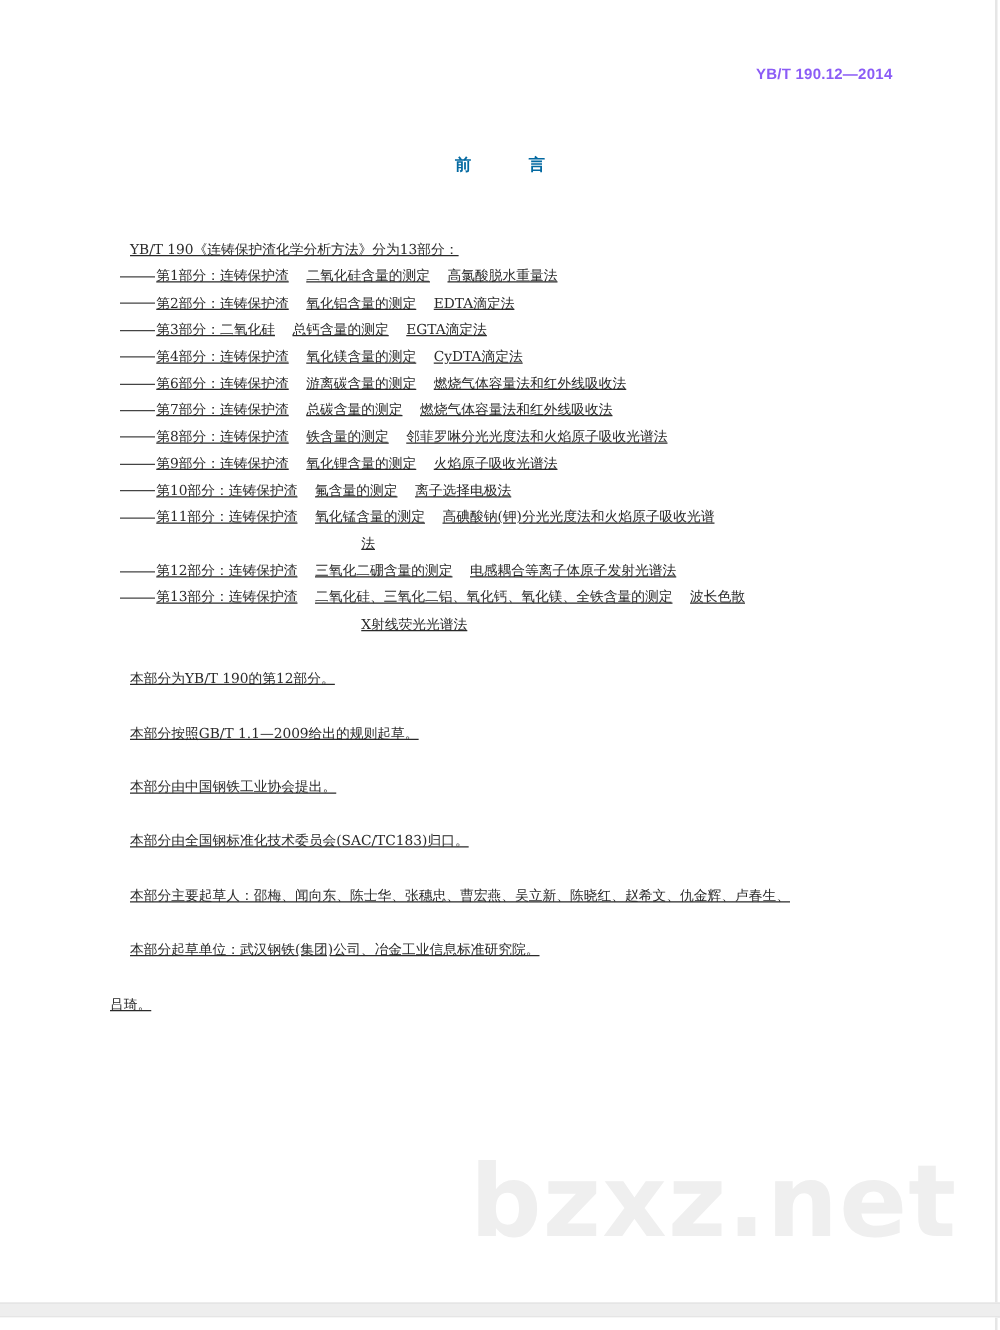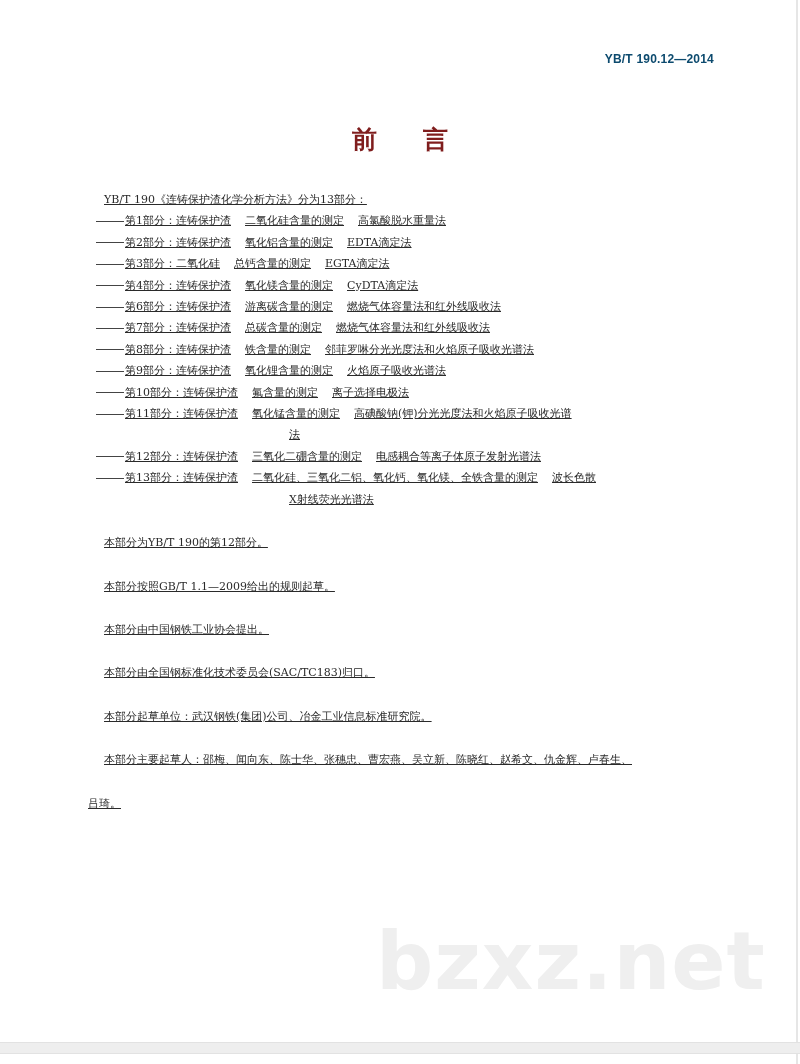--- a/index.html
+++ b/index.html
@@ -11,25 +11,25 @@
       position: absolute; left: 0; top: 0; width: 796px; height: 1042px;
       background: #fff; border-right: 2px solid #e6e6e6;
     }
     .page-gap {
       position: absolute; left: 0; top: 1042px; width: 800px; height: 10px;
       background: #eeeeee; border-top: 1px solid #e2e2e2; border-bottom: 1px solid #e2e2e2;
     }
     .page-next { position: absolute; left: 0; top: 1054px; width: 796px; height: 10px; background: #fff; border-right: 2px solid #e6e6e6; }
     .std-code {
       position: absolute; right: 82px; top: 52px; font-family: "Liberation Sans", sans-serif;
-      font-weight: bold; font-size: 12px; color: #0c4a6e; letter-spacing: 0.2px;
+      font-weight: bold; font-size: 12px; color: #8b5cf6; letter-spacing: 0.2px;
     }
     .title {
       position: absolute; left: 0; width: 800px; top: 123px; text-align: center;
-      font-family: "DejaVu Sans", sans-serif; font-weight: bold; font-size: 25px; color: #7f1d1d;
+      font-family: "DejaVu Sans", sans-serif; font-weight: bold; font-size: 13px; color: #0369a1;
       word-spacing: 0;
     }
     .title span { display: inline-block; }
     .title .gap { width: 46px; }
     .content { position: absolute; left: 104px; top: 189px; width: 640px; font-size: 11px; line-height: 21.4px; text-decoration: underline; }
     .line { white-space: nowrap; }
     .item { position: relative; padding-left: 0; white-space: nowrap; }
     .dash { display: inline-block; width: 28px; height: 1px; background: #444; vertical-align: middle; margin-right: 1px; margin-left: -8px; }
     .sp { display: inline-block; width: 14px; }
     .cont { padding-left: 185px; white-space: nowrap; }
@@ -65,21 +65,21 @@
     <div class="item"><span class="dash"></span><span>第11部分：连铸保护渣</span><span class="sp"></span><span>氧化锰含量的测定</span><span class="sp"></span><span>高碘酸钠(钾)分光光度法和火焰原子吸收光谱</span></div>
     <div class="cont">法</div>
     <div class="item"><span class="dash"></span><span>第12部分：连铸保护渣</span><span class="sp"></span><span>三氧化二硼含量的测定</span><span class="sp"></span><span>电感耦合等离子体原子发射光谱法</span></div>
     <div class="item"><span class="dash"></span><span>第13部分：连铸保护渣</span><span class="sp"></span><span>二氧化硅、三氧化二铝、氧化钙、氧化镁、全铁含量的测定</span><span class="sp"></span><span>波长色散</span></div>
     <div class="cont">X射线荧光光谱法</div>
 
     <div class="body-line">本部分为YB/T 190的第12部分。</div>
     <div class="body-line">本部分按照GB/T 1.1—2009给出的规则起草。</div>
     <div class="body-line">本部分由中国钢铁工业协会提出。</div>
     <div class="body-line">本部分由全国钢标准化技术委员会(SAC/TC183)归口。</div>
+    <div class="body-line">本部分主要起草人：邵梅、闻向东、陈士华、张穗忠、曹宏燕、吴立新、陈晓红、赵希文、仇金辉、卢春生、</div>
     <div class="body-line">本部分起草单位：武汉钢铁(集团)公司、冶金工业信息标准研究院。</div>
-    <div class="body-line">本部分主要起草人：邵梅、闻向东、陈士华、张穗忠、曹宏燕、吴立新、陈晓红、赵希文、仇金辉、卢春生、</div>
     <div class="body-line last-names">吕琦。</div>
   </div>
 
   <div class="watermark">bzxz.net</div>
 </div>
 <div class="page-gap"></div>
 <div class="page-next"></div>
 
 </body></html>

